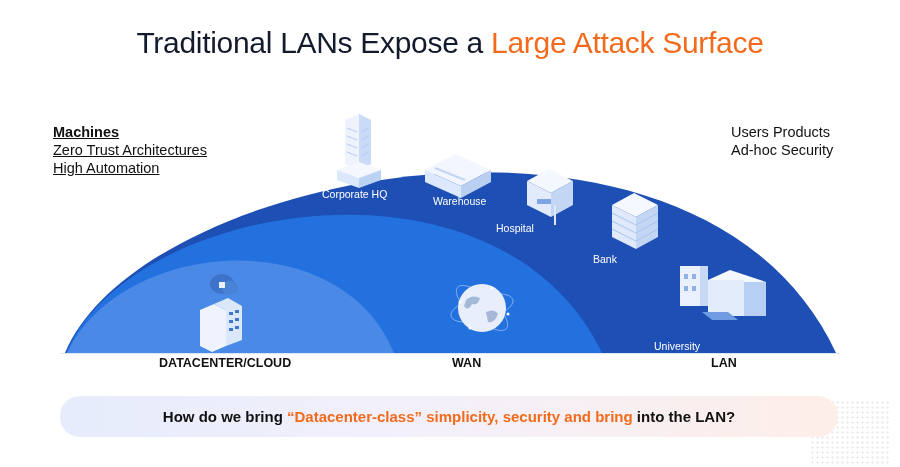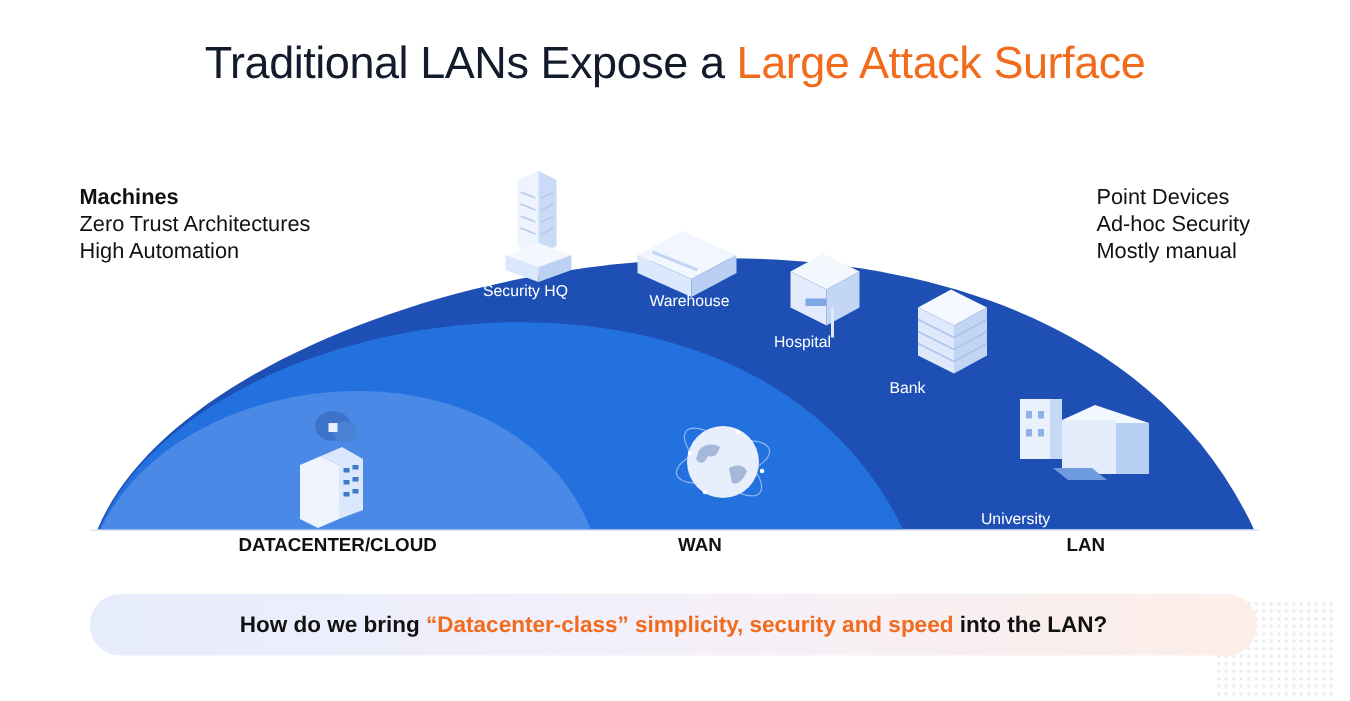--- a/index.html
+++ b/index.html
@@ -1,21 +1,21 @@
 <!DOCTYPE html>
 <html><head>
 <meta charset="utf-8">
 <style>
   html, body { margin:0; padding:0; background:#ffffff; }
   body { width:900px; height:467px; position:relative; overflow:hidden; font-family:"Liberation Sans", sans-serif; }
   .title { position:absolute; top:26px; left:0; width:900px; text-align:center; font-size:30px; font-weight:500; color:#121a2b; letter-spacing:-0.3px; }
   .title .accent { color:#f26b1d; }
   .side { position:absolute; font-size:14.5px; line-height:18px; color:#111; }
   .side .head { font-weight:bold; }
-  .side-left { left:53px; top:123px; }
+  .side-left { left:53px; top:123px;text-decoration:underline; }
   .side-right { left:731px; top:123px; }
   svg.arcs { position:absolute; left:0; top:0; }
   .lbl { position:absolute; font-size:10.5px; color:#fff; font-weight:500; white-space:nowrap; }
   .zone { position:absolute; top:356px; font-size:12.5px; font-weight:bold; color:#111; }
   .banner { position:absolute; left:60px; top:396px; width:778px; height:41px; border-radius:20px;
     background:linear-gradient(90deg,#e6ecfb 0%,#f3f0fb 45%,#fdeee8 100%);
     text-align:center; line-height:41px; font-size:15px; font-weight:bold; color:#111; }
   .banner .accent { color:#f26b1d; }
   .dots { position:absolute; right:10px; top:400px; width:80px; height:65px;
     background-image:radial-gradient(#e7e9ee 1px, transparent 1.2px); background-size:5px 5px; opacity:0.8; }
@@ -28,23 +28,22 @@
   <span class="accent">Large Attack Surface</span>
 </div>
 
 <div class="side side-left">
   <div class="head">Machines</div>
   <div>Zero Trust Architectures</div>
   <div>High Automation</div>
 </div>
 
 <div class="side side-right">
-  <div>Point Devices</div>
+  <div>Users Products</div>
   <div>Ad-hoc Security</div>
-  <div>Mostly manual</div>
 </div>
 
 <svg class="arcs" width="900" height="467">
   <path id="arc-outer" d="M65 353 C 140 170, 700 60, 836 353 Z" fill="#1e4fb4"></path>
   <path id="arc-middle" d="M66 353 C 130 200, 500 140, 602 353 Z" fill="#2371df"></path>
   <path id="arc-inner" d="M67 353 C 120 240, 340 220, 394 353 Z" fill="#4a89e6"></path>
   <line x1="60" y1="353.5" x2="840" y2="353.5" stroke="#dfe6f3" stroke-width="1"></line>
 
   <g transform="translate(335,112)">
     <polygon points="10,8 24,2 36,8 36,52 24,58 10,52" fill="#eef3fd"></polygon>
@@ -130,29 +129,29 @@
     <circle cx="0" cy="0" r="24" fill="#e8eefb"></circle>
     <path d="M-16 -8 q6 -6 14 -2 q-2 8 -8 6 q-4 8 -8 2 z" fill="#a4b8d8"></path>
     <path d="M4 4 q8 -4 12 2 q-4 10 -10 8 z" fill="#a4b8d8"></path>
     <circle cx="-22" cy="-6" r="1.5" fill="#fff"></circle>
       <circle cx="26" cy="6" r="1.5" fill="#fff"></circle>
     <circle cx="-12" cy="20" r="1.5" fill="#fff"></circle>
       <circle cx="10" cy="-20" r="1.5" fill="#fff"></circle>
   </g>
 </svg>
 
-<div class="lbl" style="left:322px; top:188px;">Security HQ</div>
+<div class="lbl" style="left:322px; top:188px;">Corporate HQ</div>
 <div class="lbl" style="left:433px; top:195px;">Warehouse</div>
-<div class="lbl" style="left:516px; top:222px;">Hospital</div>
+<div class="lbl" style="left:496px; top:222px;">Hospital</div>
 <div class="lbl" style="left:593px; top:253px;">Bank</div>
 <div class="lbl" style="left:654px; top:340px;">University</div>
 
 <div class="zone" style="left:159px;">DATACENTER/CLOUD</div>
 <div class="zone" style="left:452px;">WAN</div>
 <div class="zone" style="left:711px;">LAN</div>
 
 <div class="dots"></div>
 
 <div class="banner">
   <span>How do we bring</span>
-  <span class="accent">“Datacenter-class” simplicity, security and speed</span>
+  <span class="accent">“Datacenter-class” simplicity, security and bring</span>
   <span>into the LAN?</span>
 </div>
 
 </body></html>

